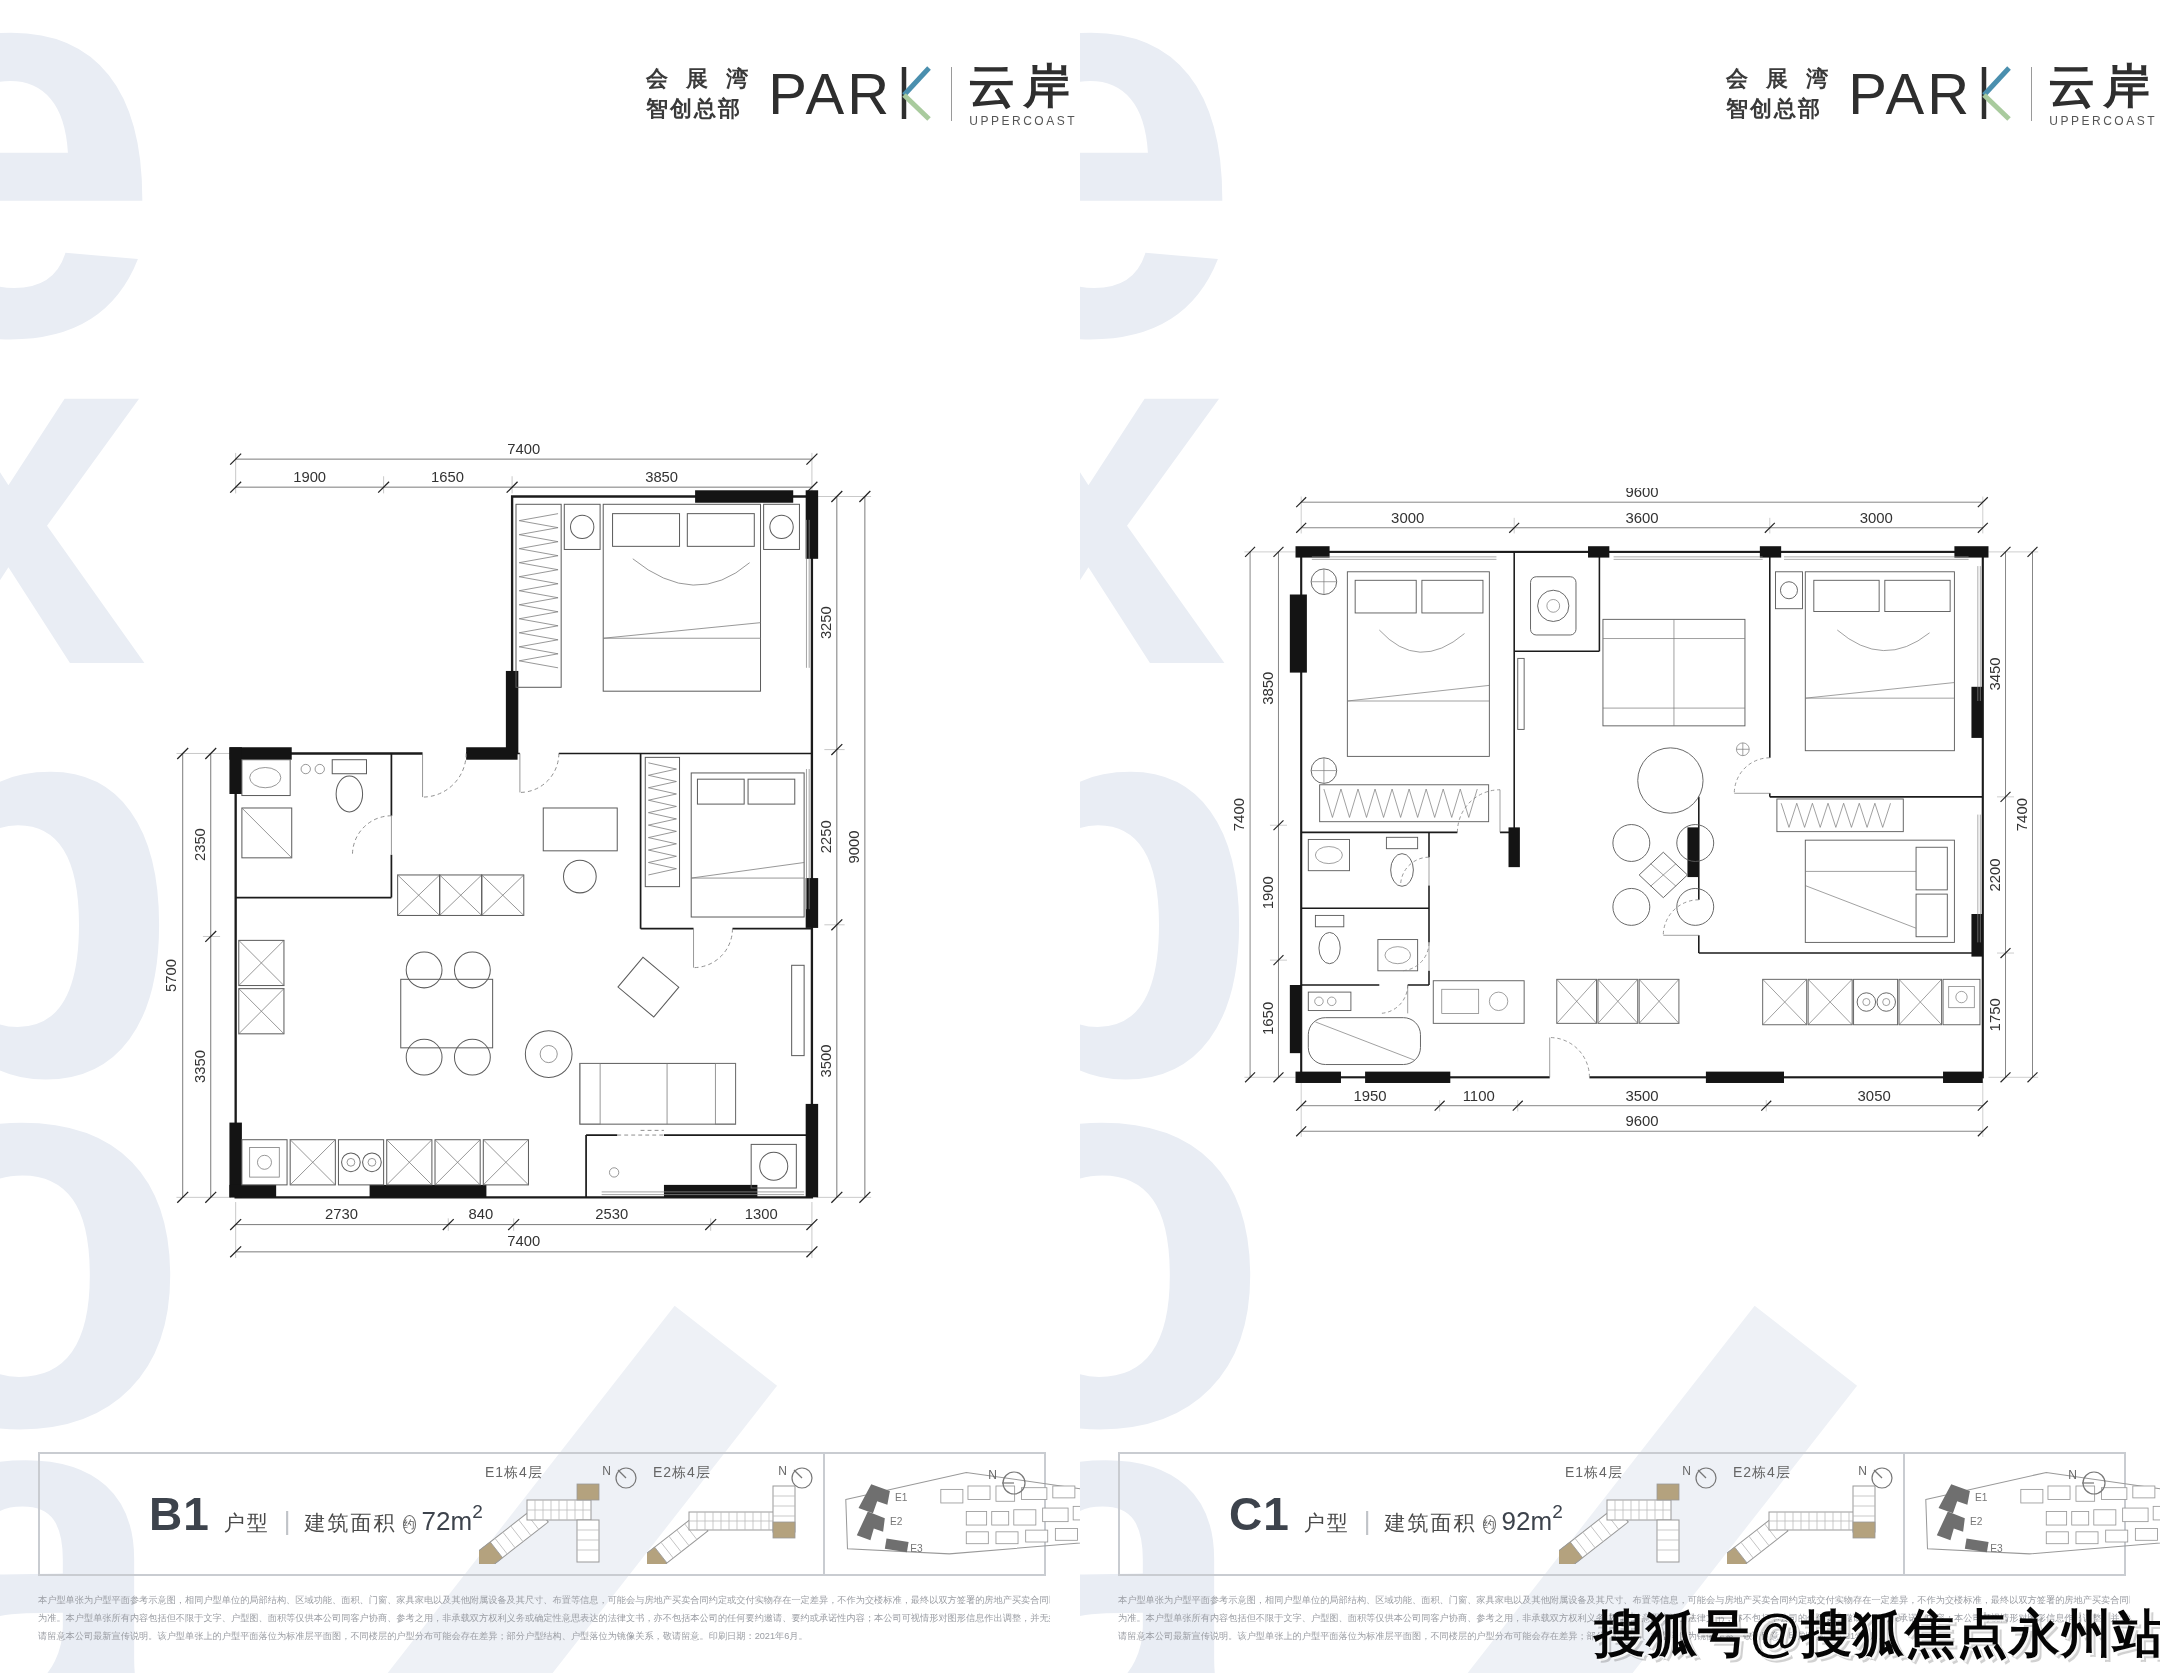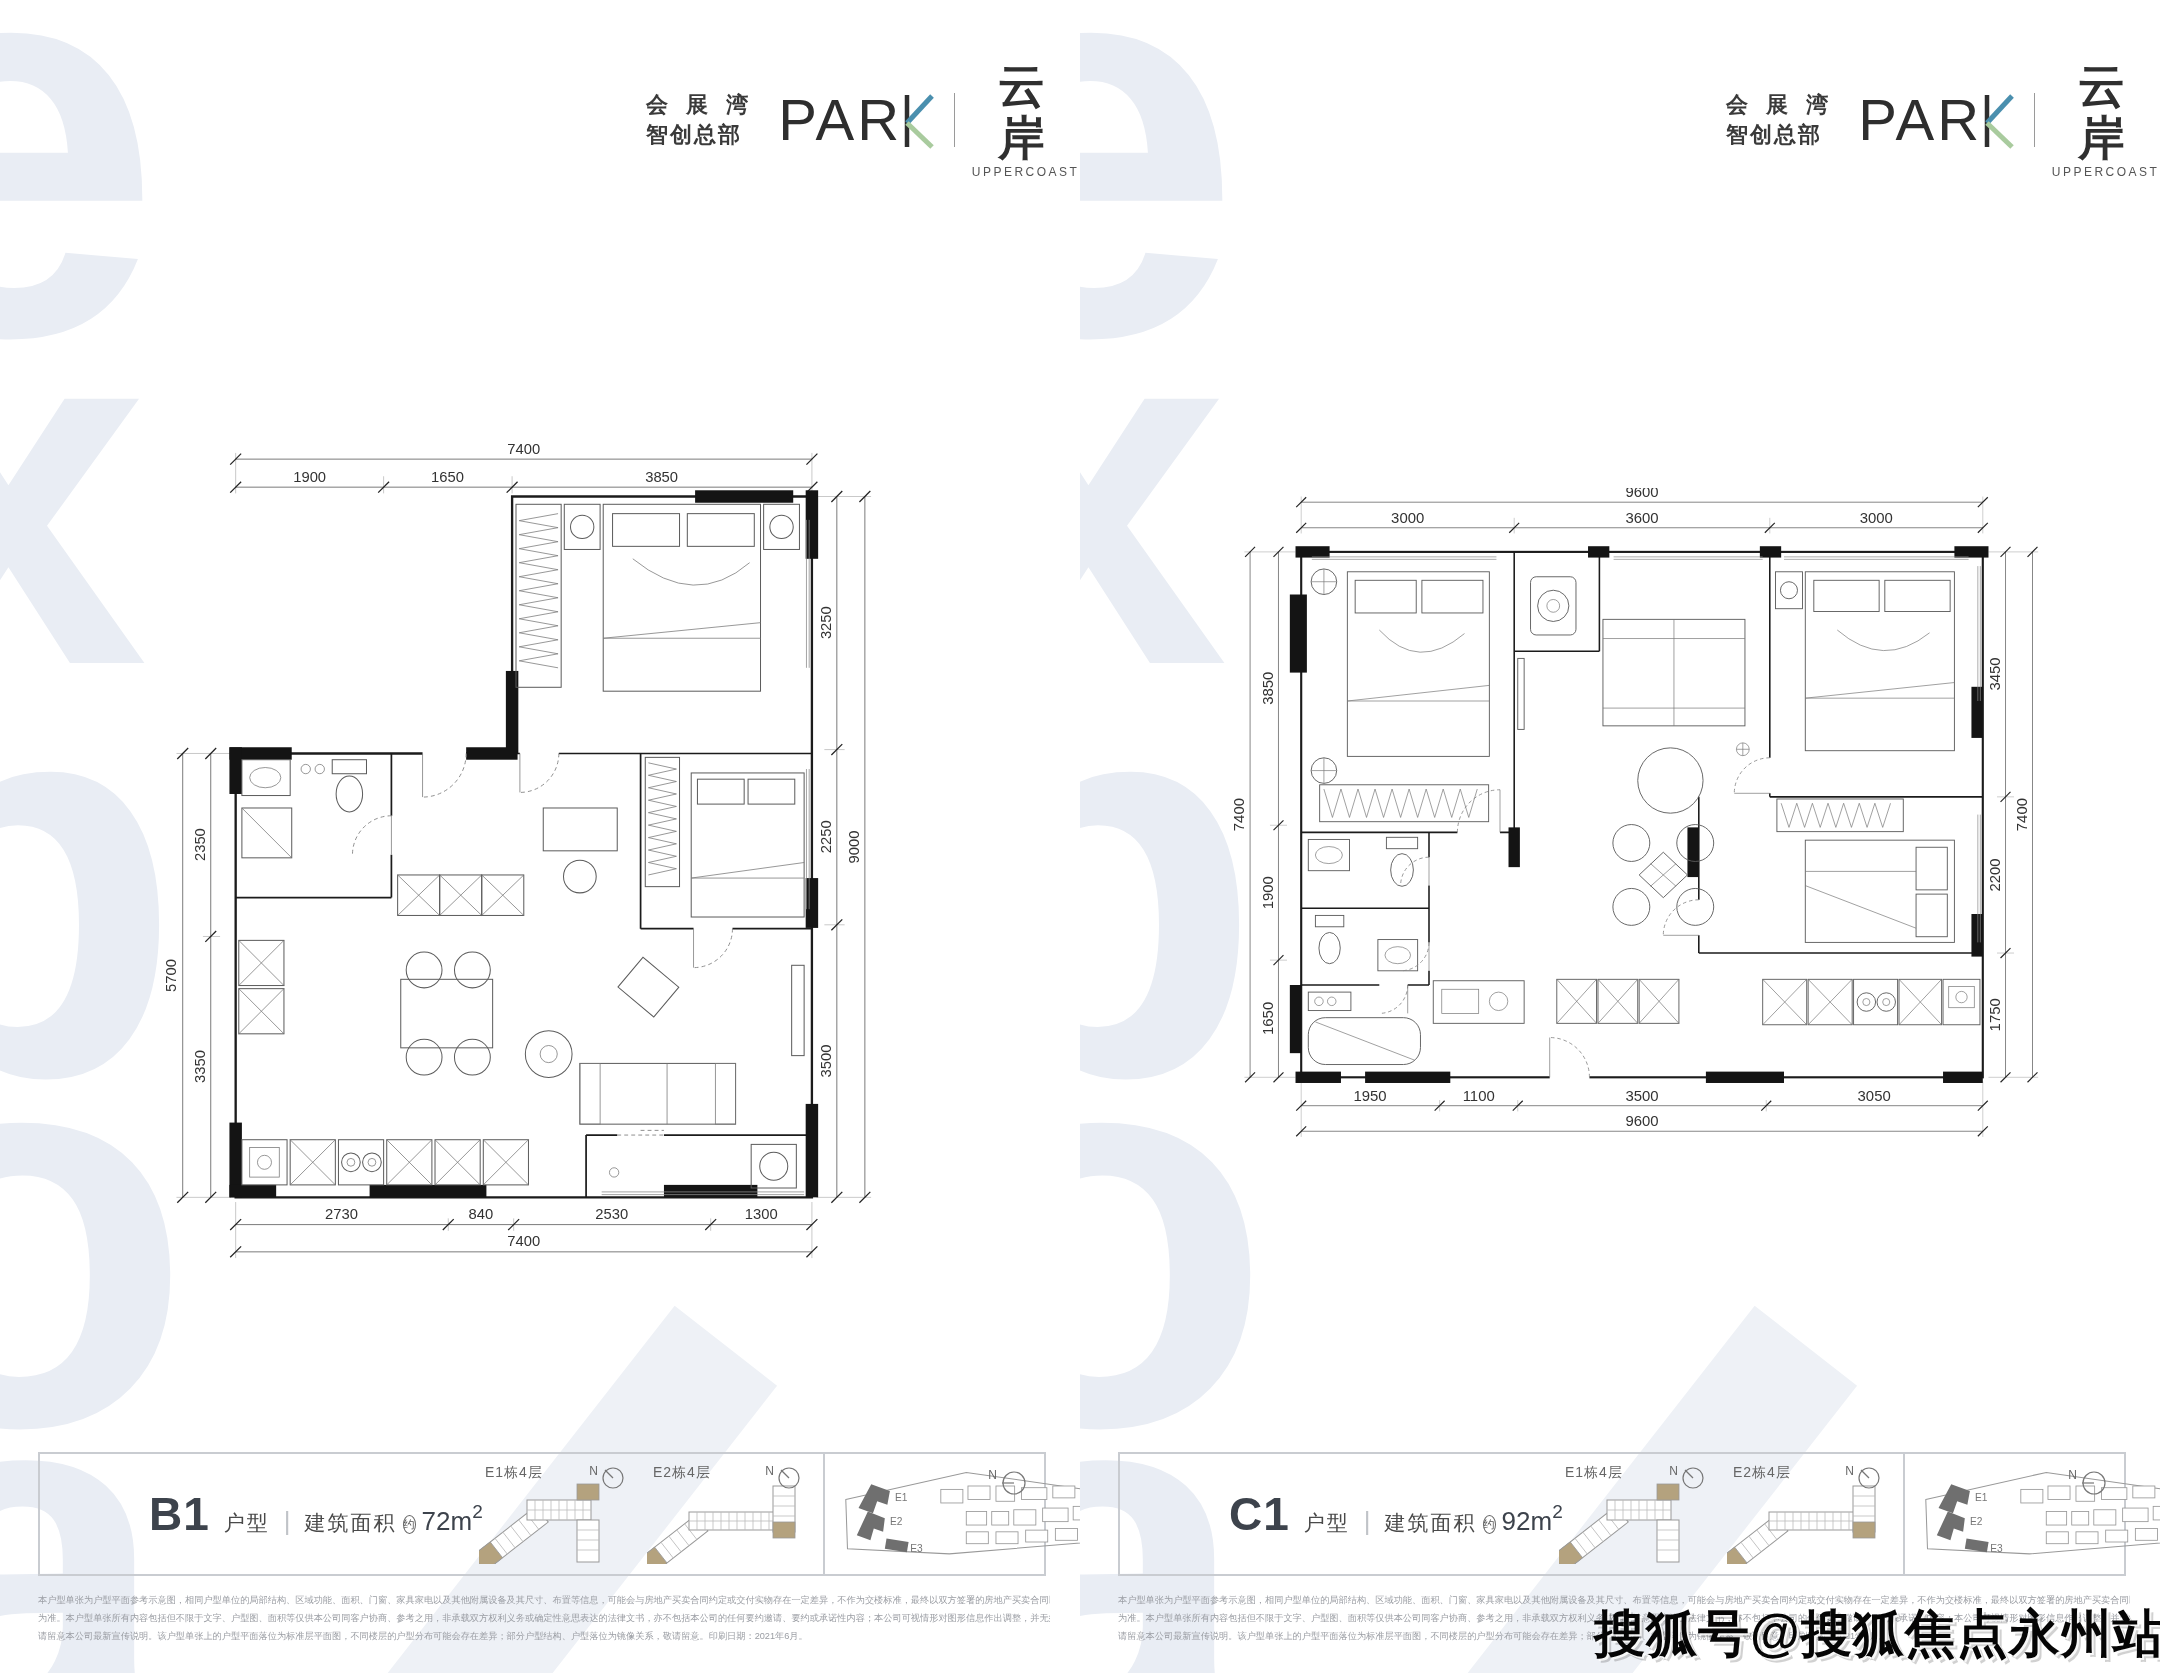--- a/index.html
+++ b/index.html
@@ -19,21 +19,21 @@
   .bgl-o{top:950px;left:-150px;font-size:560px;}
   .bgl-a{top:1300px;left:-120px;font-size:520px;}
   .swoosh{position:absolute;width:130px;height:620px;background:#eef1f6;
           transform:rotate(38deg);left:470px;top:1280px;z-index:0;}
 
   
   .logo{position:absolute;top:60px;left:646px;z-index:2;display:flex;align-items:center;}
   .logo-cn{line-height:1.35;color:#3a3a3a;font-size:22px;font-weight:600;white-space:nowrap;}
   .logo-cn .l1{letter-spacing:6px;}
   .logo-cn .l2{letter-spacing:2px;}
-  .logo-park{display:flex;align-items:flex-end;margin-left:24px;}
+  .logo-park{display:flex;align-items:flex-start;margin-left:14px;gap:7px;}
   .logo-park .par{font-size:58px;font-weight:400;letter-spacing:3px;color:#2e2e2e;line-height:1;}
   .logo-sep{width:1px;height:54px;background:#9a9a9a;margin:0 16px 0 18px;}
   .logo-right{text-align:center;}
   .logo-right .cnname{font-size:47px;letter-spacing:8px;color:#2f2f2f;font-weight:600;line-height:1.1;}
   .logo-right .enname{font-size:12px;letter-spacing:2.5px;color:#555;margin-top:2px;}
 
   
   .plan{position:absolute;z-index:1;}
   .plan-b1{left:150px;top:442px;width:732px;}
   .plan-c1{left:136px;top:488px;width:852px;}
@@ -58,21 +58,21 @@
   .unit-code{font-size:46px;font-weight:700;color:#3d434c;letter-spacing:1px;}
   .unit-suffix{font-size:21px;color:#4a4a4a;margin-left:14px;letter-spacing:2px;}
   .bar-pipe{font-size:26px;color:#c0c3c8;margin:0 14px;font-weight:300;}
   .area-label{font-size:21px;color:#4a4a4a;letter-spacing:2px;}
   .approx{display:inline-block;width:17px;height:17px;border:1px solid #666;border-radius:50%;
           font-size:11px;line-height:17px;text-align:center;color:#555;margin:0 6px;position:relative;top:-2px;}
   .area-value{font-size:26px;font-weight:500;color:#3d434c;}
   .area-sup{font-size:19px;position:relative;top:-12px;font-weight:500;color:#3d434c;}
   .kp{position:relative;width:168px;height:104px;}
   .kp2{width:176px;}
-  .kp-head{position:absolute;top:2px;left:6px;right:16px;display:flex;align-items:flex-start;z-index:2;}
+  .kp-head{position:absolute;top:2px;left:6px;right:3px;display:flex;align-items:flex-start;z-index:2;}
   .kp-label{font-size:14px;color:#666;letter-spacing:1px;}
   .kp-compass{margin-left:auto;margin-right:6px;display:flex;align-items:flex-start;}
   .kp-n{font-size:12px;color:#666;margin-right:1px;}
   .kp-svg{position:absolute;left:0;top:20px;}
   .bar-divider{width:2px;align-self:stretch;background:#c9ccd1;}
   .site{position:relative;flex:1;height:100%;}
   .site-svg{position:absolute;left:14px;top:8px;}
   .site-compass{position:absolute;right:16px;top:14px;display:flex;align-items:flex-start;}
 
   

